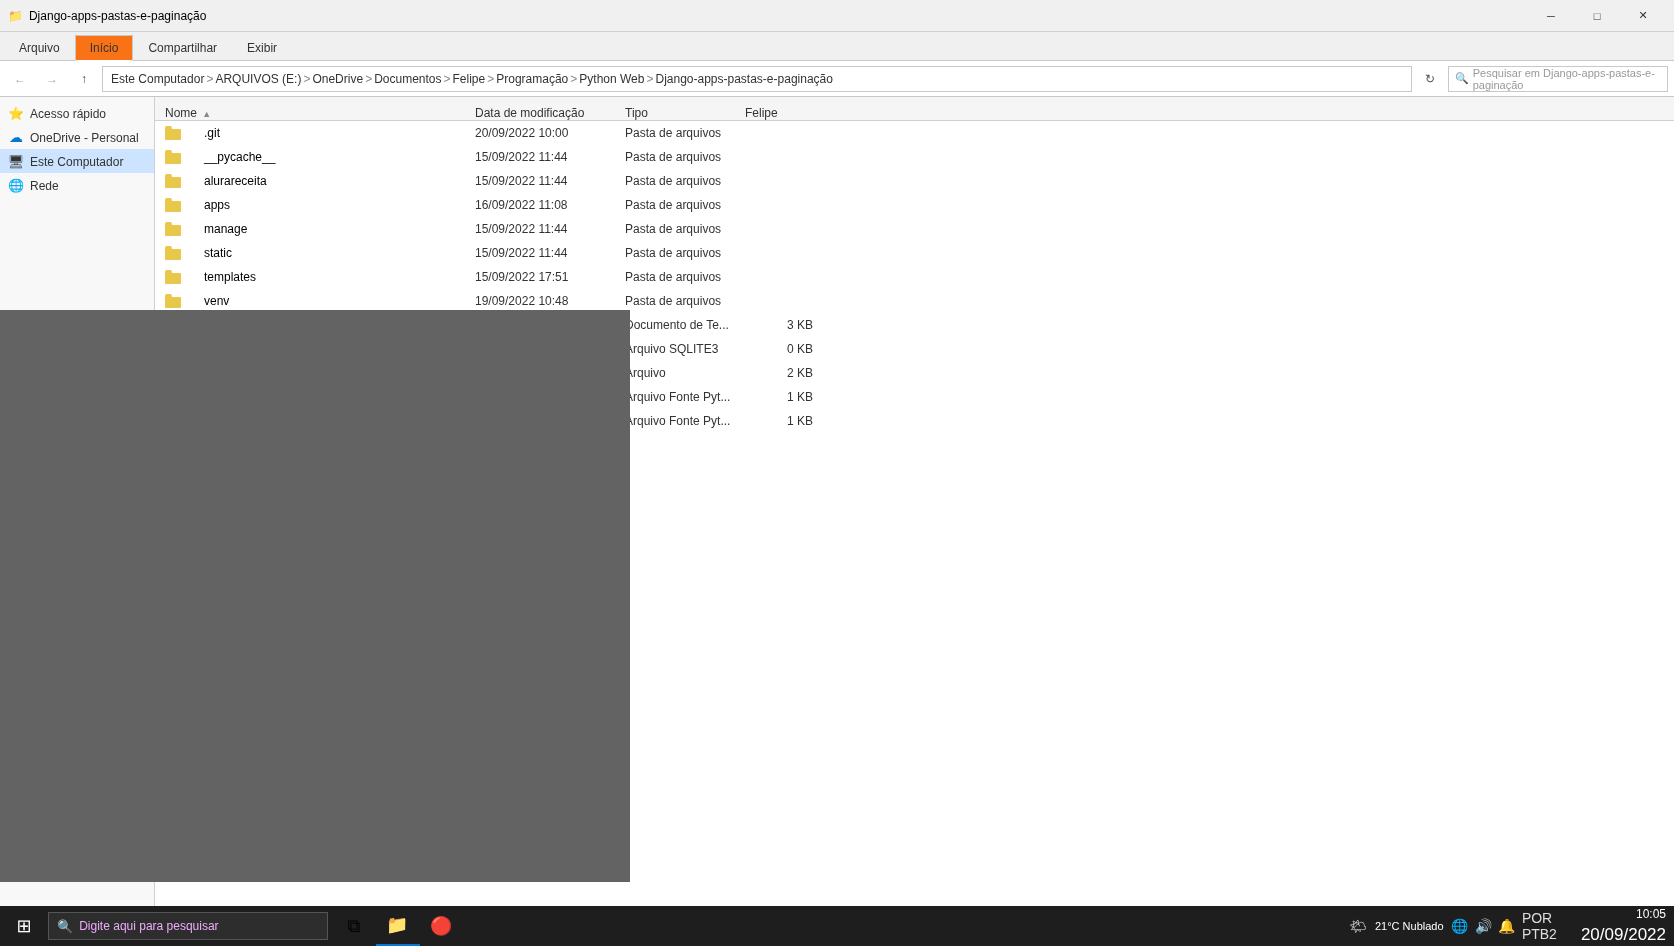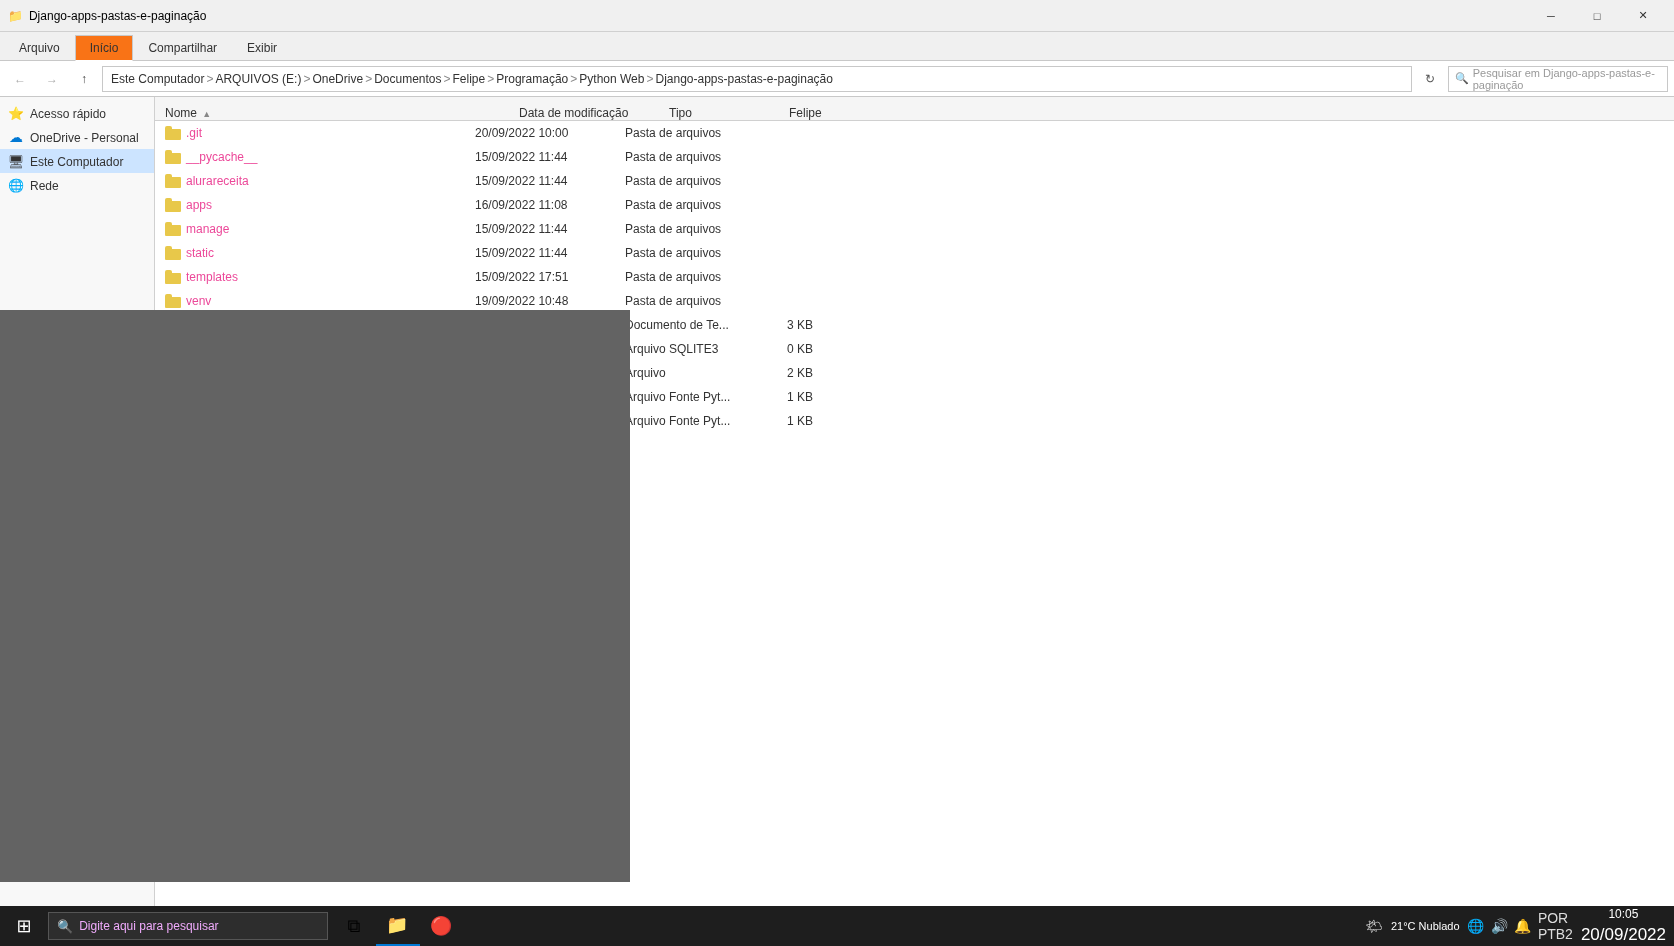--- a/index.html
+++ b/index.html
@@ -189,42 +189,42 @@
       padding: 0 4px;
     }
     .col-header {
       font-size: 12px;
       color: #333;
       padding: 0 6px;
       cursor: pointer;
       user-select: none;
     }
     .col-name { width: 310px; }
-    .col-date { width: 150px; margin-left: 44px; }
+    .col-date { width: 150px; }
     .col-type { width: 120px; }
     .col-size { width: 80px; }
 
     .file-list {
       overflow-y: auto;
       flex: 1;
     }
     .file-row {
       display: flex;
       align-items: center;
       height: 24px;
       padding: 0 4px;
       cursor: pointer;
     }
     .file-name-cell {
       width: 310px;
       display: flex;
       align-items: center;
-      gap: 5px;
-      font-size: 12px;
-      color: #ec4899;
+      gap: 23px;
+      font-size: 12px;
+      color: #000000;
       padding: 0 6px;
       white-space: nowrap;
       overflow: hidden;
     }
     .file-date-cell {
       width: 150px;
       font-size: 12px;
       color: #333;
       padding: 0 6px;
     }
@@ -389,23 +389,24 @@
       color: white;
       font-size: 11px;
     }
     .taskbar-tray-icons {
       display: flex;
       align-items: center;
       gap: 6px;
     }
     .tray-icon { font-size: 14px; color: #ddd; cursor: pointer; }
     .taskbar-time {
-      text-align: center;
+      text-align: right;
       line-height: 1.4;
       cursor: pointer;
+      margin-left: 16px;
     }
     .taskbar-time .time { font-size: 12px; }
     .taskbar-time .date { font-size: 17px; }
 
     
     .col-sort-arrow { font-size: 9px; color: #888; margin-left: 2px; }
   </style>
 </head>
 <body>
 

